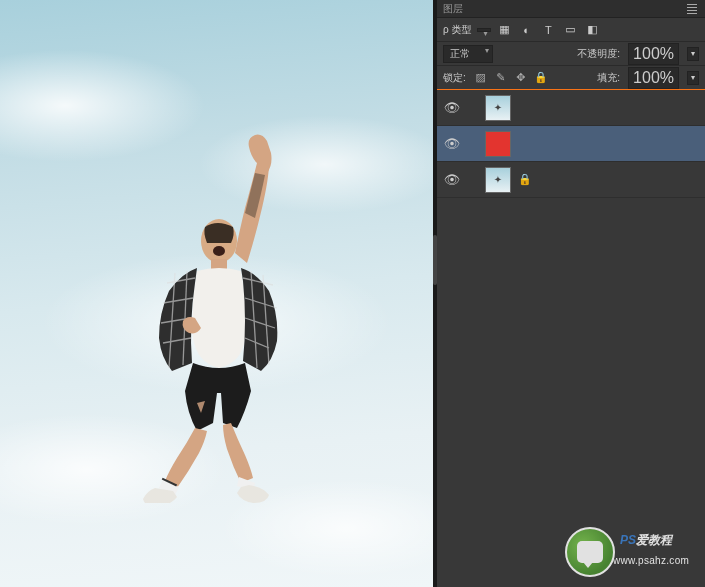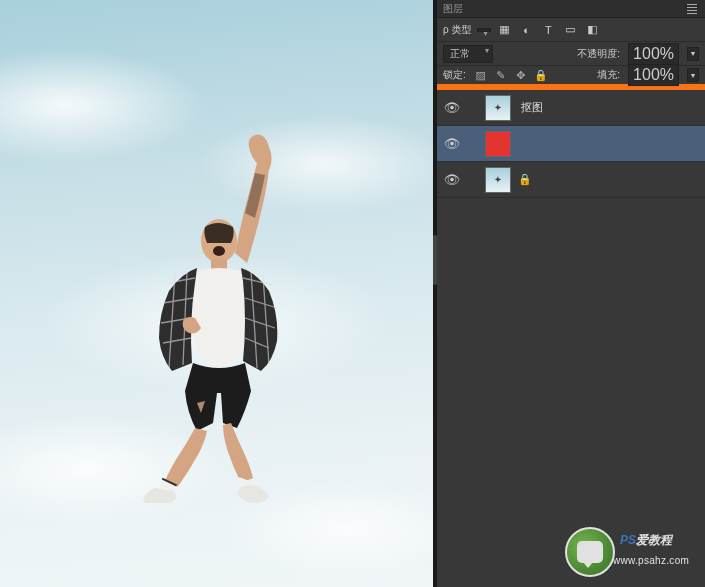--- a/index.html
+++ b/index.html
@@ -142,21 +142,21 @@
       border: 1px solid #222;
       display: flex;
       align-items: center;
       justify-content: center;
       font-size: 8px;
       color: #ccc;
     }
     .lock-row {
       height: 24px;
       background: #383838;
-      border-bottom: 6px solid #f97316;
+      border-bottom: 1px solid #f97316;
       display: flex;
       align-items: center;
       padding: 0 6px;
       gap: 8px;
       font-size: 10px;
       color: #ccc;
     }
     .lock-icons { display: flex; gap: 6px; }
     .licon { width: 14px; height: 14px; display: flex; align-items: center; justify-content: center; color: #aaa; font-size: 11px; }
     .layers-list {
@@ -389,21 +389,20 @@
       <span>填充:</span>
       <div class="pct-box">100%</div>
       <div class="arrow-btn">▾</div>
     </div>
 
     <div class="layers-list">
       <div class="layer-row">
         <div class="eye-col">👁</div>
         <div class="spacer-col"></div>
         <div class="thumb sky"></div>
-        <div class="layer-name">抠图</div>
         <div class="lock-ind"></div>
       </div>
       <div class="layer-row selected">
         <div class="eye-col">👁</div>
         <div class="spacer-col"></div>
         <div class="thumb red"></div>
         <div class="lock-ind"></div>
       </div>
       <div class="layer-row">
         <div class="eye-col">👁</div>

